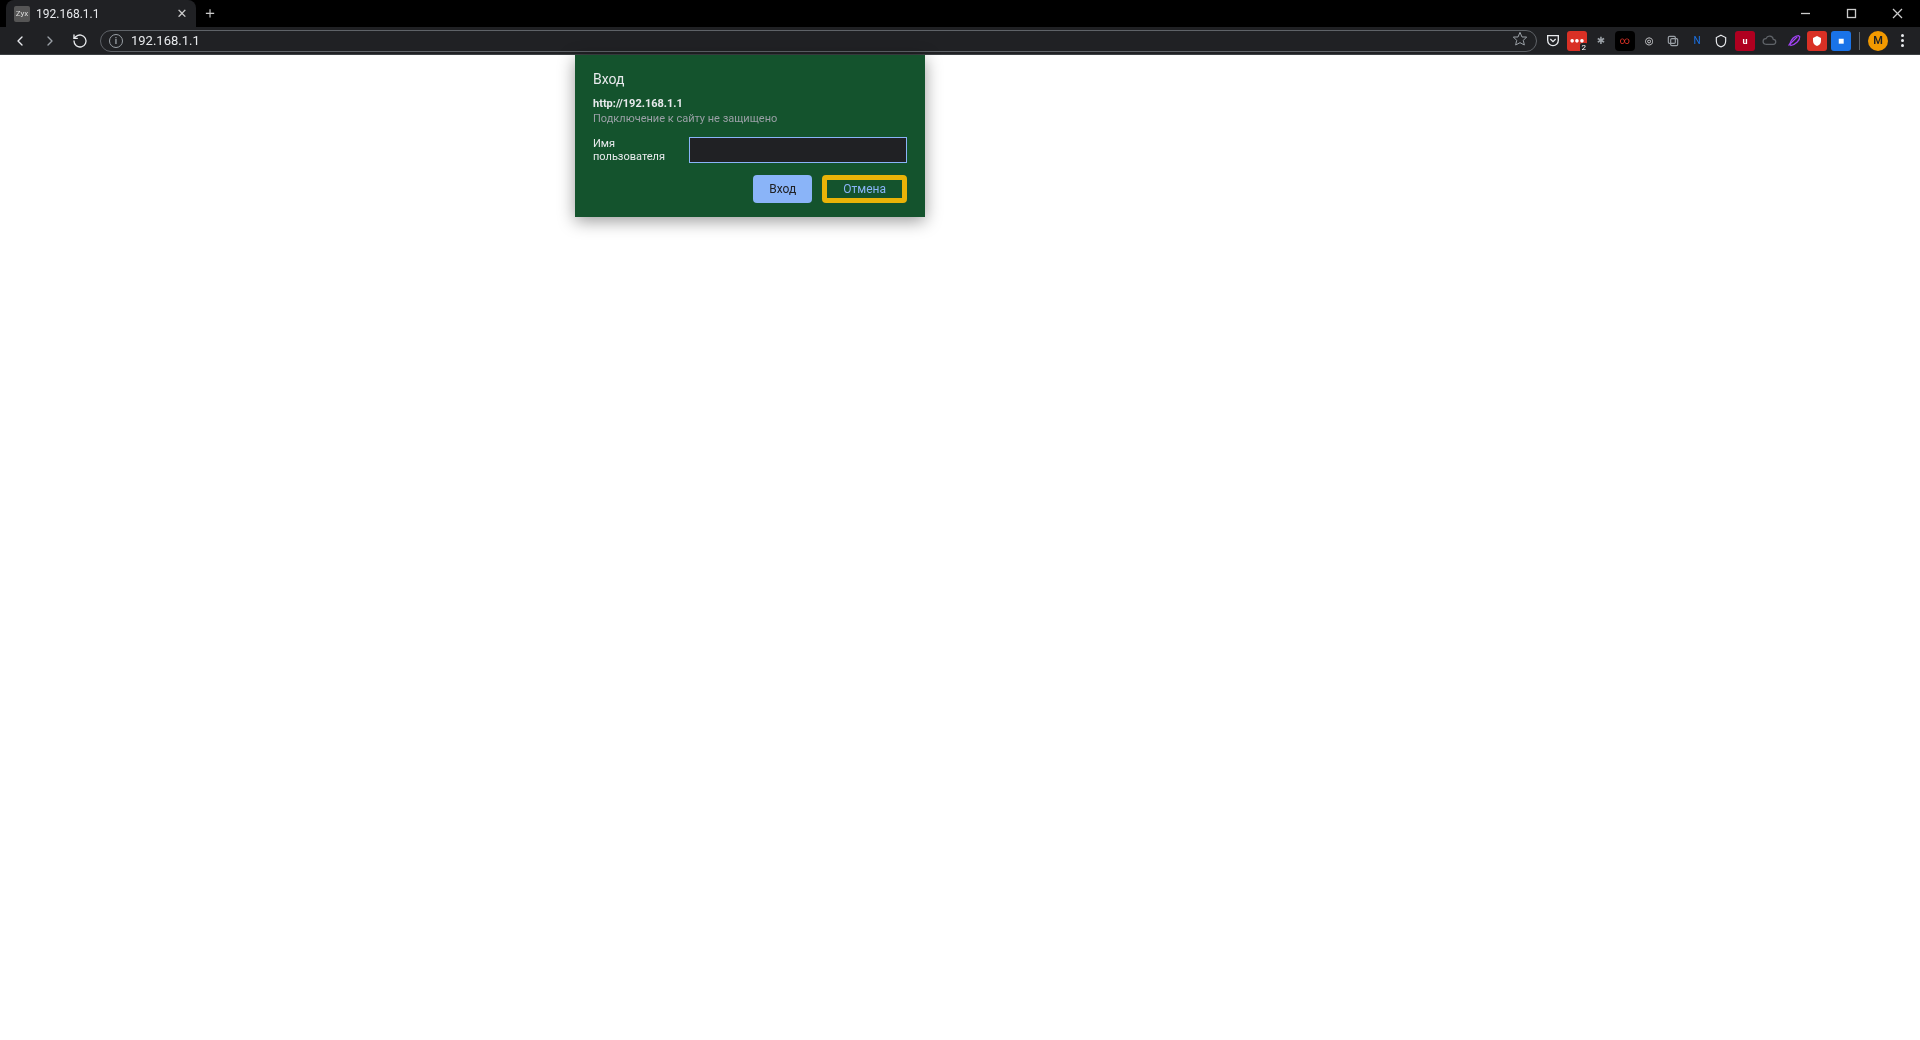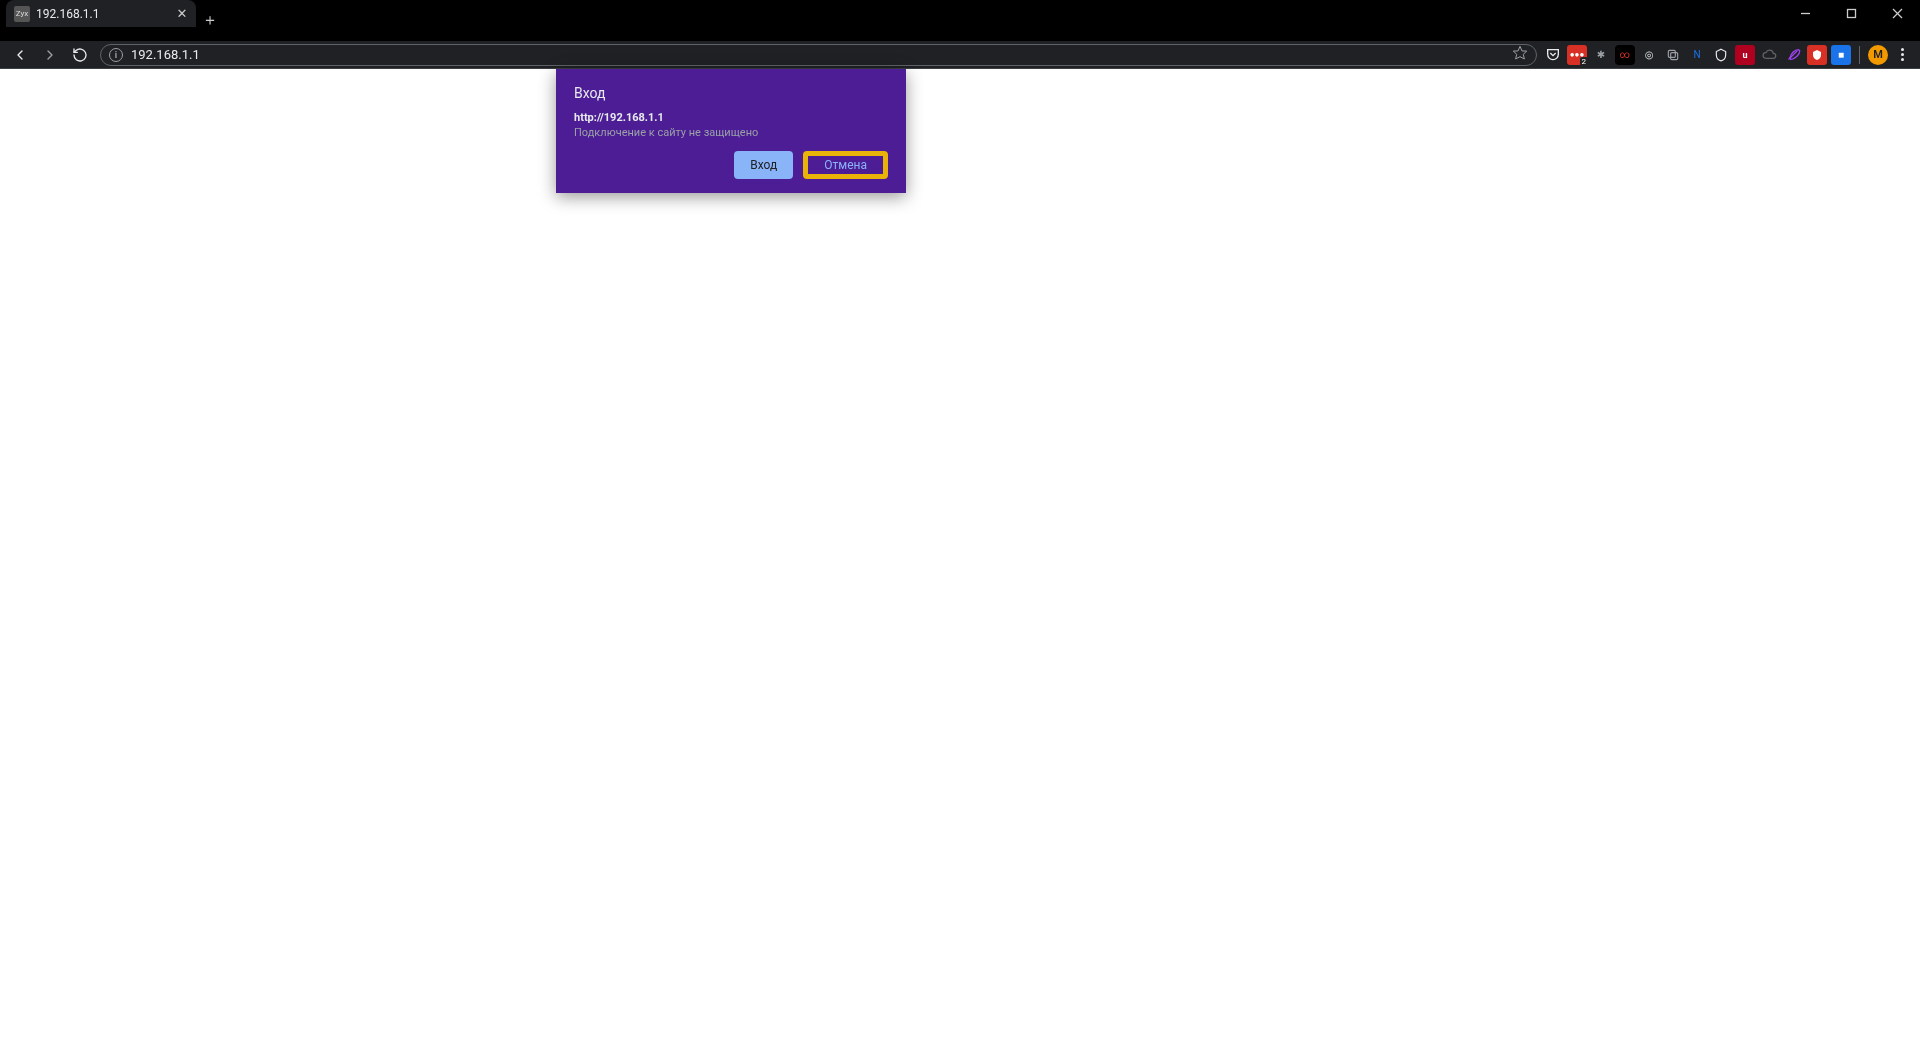--- a/index.html
+++ b/index.html
@@ -1,20 +1,20 @@
 <!DOCTYPE html>
 <html><head>
 <meta charset="utf-8">
 <style>
   * { box-sizing: border-box; margin: 0; padding: 0; font-family: "Segoe UI", Roboto, Arial, sans-serif; }
   html, body { width: 1920px; height: 1040px; overflow: hidden; background:#fff; }
 
   
   .titlebar {
-    height: 41px;
+    height: 27px;
     background: #000;
     display: flex;
     align-items: stretch;
     color: #ccc;
     position: relative;
   }
   .tab {
     display: flex; align-items: center;
     background: #202124;
     height: 27px;
@@ -71,23 +71,23 @@
   .avatar{width:20px;height:20px;border-radius:50%;background:#f29900;color:#202124;display:flex;align-items:center;justify-content:center;font-size:11px;font-weight:600;}
   .menu-dots{display:flex;flex-direction:column;gap:2px;align-items:center;justify-content:center;width:20px;height:20px;}
   .menu-dots span{width:3px;height:3px;background:#e8eaed;border-radius:50%;}
 
   
   .content{ position:relative; height: calc(1040px - 55px); background:#fff;}
 
   
   .auth {
     position:absolute;
-    left:556px; top:0px;
+    left:575px; top:0px;
     width:350px;
-    background:#4c1d95;
+    background:#14532d;
     color:#e8eaed;
     box-shadow:0 4px 16px rgba(0,0,0,.4);
     padding:16px 18px 14px 18px;
     font-size:12px;
   }
   .auth h1{font-size:14px;font-weight:400;margin-bottom:10px;color:#e8eaed;}
   .auth .url{font-size:11px;color:#e8eaed;margin-bottom:2px;font-weight:bold;}
   .auth .warn{font-size:11px;color:#9aa0a6;margin-bottom:12px;}
   .auth .row{display:flex;align-items:center;margin-bottom:12px;gap:10px;}
   .auth .row label{width:86px;font-size:11px;color:#e8eaed;}
@@ -217,19 +217,23 @@
     </div>
   </div>
 </div>
 
 <div class="content">
   <div class="auth">
     <h1>Вход</h1>
     <div class="url">http://192.168.1.1</div>
     <div class="warn">Подключение к сайту не защищено</div>
 
+    <div class="row">
+      <label>Имя пользователя</label>
+      <input class="focused" type="text" value="" style="">
+    </div>
 
     <div class="buttons">
       <button class="primary">Вход</button>
       <button class="secondary">Отмена</button>
     </div>
   </div>
 </div>
 
 </body></html>

